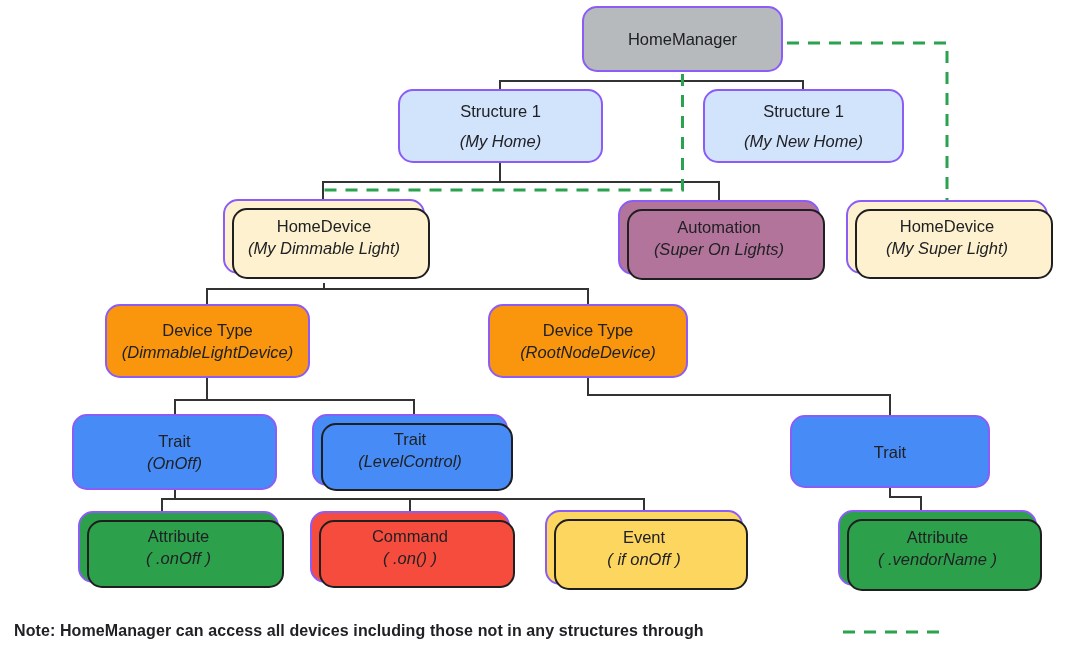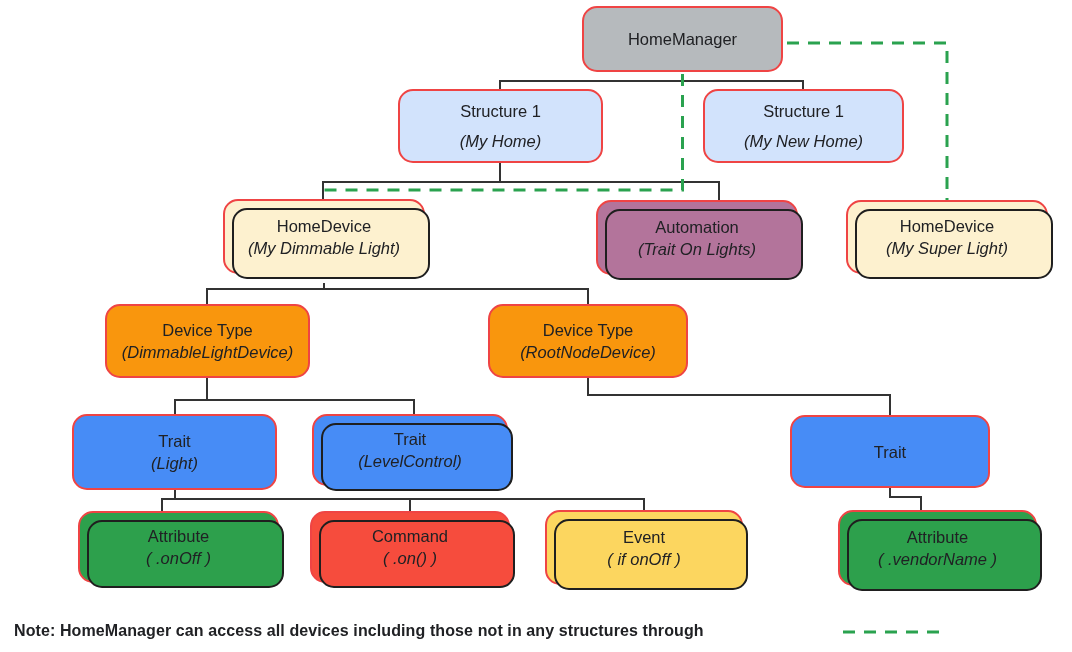--- a/index.html
+++ b/index.html
@@ -5,21 +5,21 @@
   html,body{margin:0;padding:0;background:#ffffff;}
   #canvas{
     position:relative;width:1072px;height:652px;background:#ffffff;overflow:hidden;
     font-family:"Liberation Sans", sans-serif;color:var(--c-text,#202124);
   }
   #wires{position:absolute;left:0;top:0;width:1072px;height:652px;z-index:0;}
   .solid-line{stroke:var(--c-line,#333);stroke-width:2;fill:none;}
   .green-line{stroke:var(--c-green-dash,#2aa24f);stroke-width:3;fill:none;stroke-dasharray:12 9;}
   .node{
     position:absolute;z-index:1;box-sizing:border-box;
-    border:2px solid #ef4444;border-radius:15px;
+    border:2px solid #8b5cf6;border-radius:15px;
     display:flex;flex-direction:column;align-items:center;justify-content:center;
     text-align:center;line-height:22px;font-size:16.5px;font-weight:500;
   }
   .node.stacked::after{
     content:"";position:absolute;left:7px;top:7px;width:100%;height:100%;
     box-sizing:border-box;border:2px solid #1f1f1f;border-radius:15px;
     background:inherit;z-index:-1;
   }
   .node .s{font-style:italic;text-align:right;}
   .c-gray{background:var(--c-gray);}
@@ -68,43 +68,43 @@
   <div class="node c-bluelight" style="left:703px;top:89px;width:201px;height:74px">
     <div class="t">Structure 1</div>
     <div class="s">(My New Home)</div>
   </div>
 
   <div class="node c-cream stacked" style="left:223px;top:199px;width:202px;height:75px">
     <div class="t">HomeDevice</div>
     <div class="s">(My Dimmable Light)</div>
   </div>
 
-  <div class="node c-purple stacked" style="left:596px;top:200px;width:202px;height:75px">
+  <div class="node c-purple stacked" style="left:618px;top:200px;width:202px;height:75px">
     <div class="t">Automation</div>
-    <div class="s">(Trait On Lights)</div>
+    <div class="s">(Super On Lights)</div>
   </div>
 
   <div class="node c-cream stacked" style="left:846px;top:200px;width:202px;height:74px">
     <div class="t">HomeDevice</div>
     <div class="s">(My Super Light)</div>
   </div>
 
   <div class="node c-orange" style="left:105px;top:304px;width:205px;height:74px">
     <div class="t">Device Type</div>
     <div class="s">(DimmableLightDevice)</div>
   </div>
 
   <div class="node c-orange" style="left:488px;top:304px;width:200px;height:74px">
     <div class="t">Device Type</div>
     <div class="s">(RootNodeDevice)</div>
   </div>
 
   <div class="node c-blue" style="left:72px;top:414px;width:205px;height:76px">
     <div class="t">Trait</div>
-    <div class="s">(Light)</div>
+    <div class="s">(OnOff)</div>
   </div>
 
   <div class="node c-blue stacked" style="left:312px;top:414px;width:196px;height:72px">
     <div class="t">Trait</div>
     <div class="s">(LevelControl)</div>
   </div>
 
   <div class="node c-blue" style="left:790px;top:415px;width:200px;height:73px">
     <div class="t">Trait</div>
   </div>

